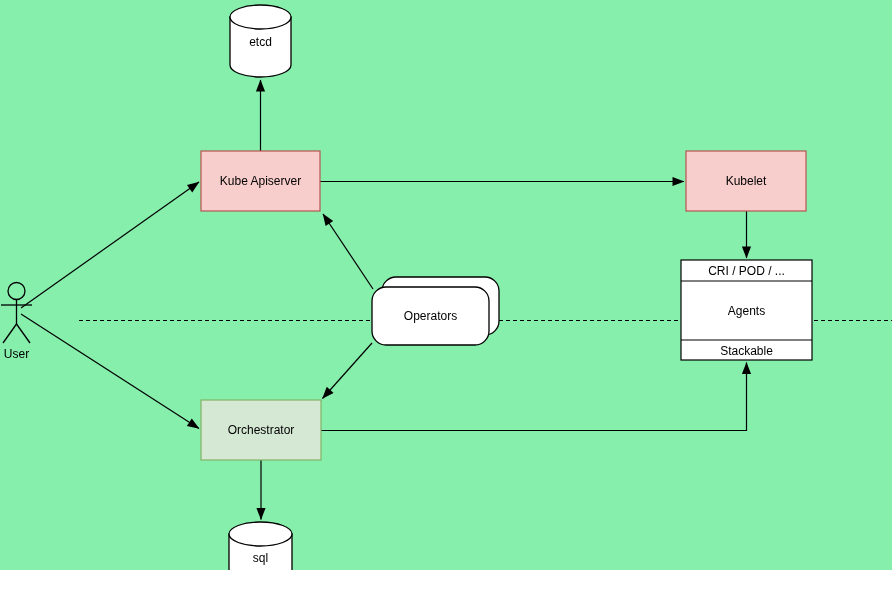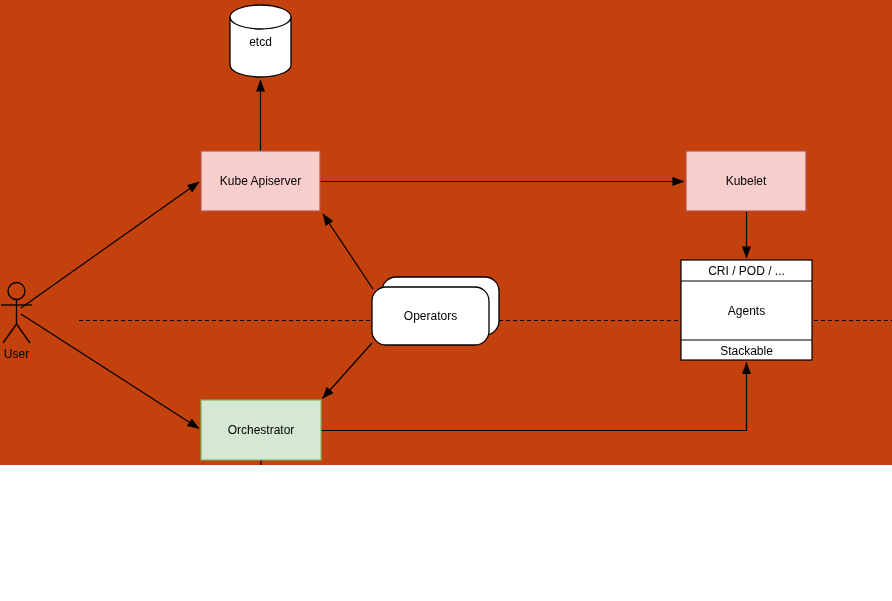--- a/index.html
+++ b/index.html
@@ -2,22 +2,22 @@
 <html><head>
 <meta charset="utf-8">
 <style>
   html, body {
     margin: 0;
     padding: 0;
     background: #ffffff;
   }
   .canvas-wrap {
     width: 892px;
-    height: 465px;
-    background: #c2410c;
+    height: 570px;
+    background: #86efac;
     position: relative;
     overflow: hidden;
   }
   svg {
     display: block;
   }
   svg text {
     font-family: "Liberation Sans", sans-serif;
     font-size: 12px;
     fill: #000000;

